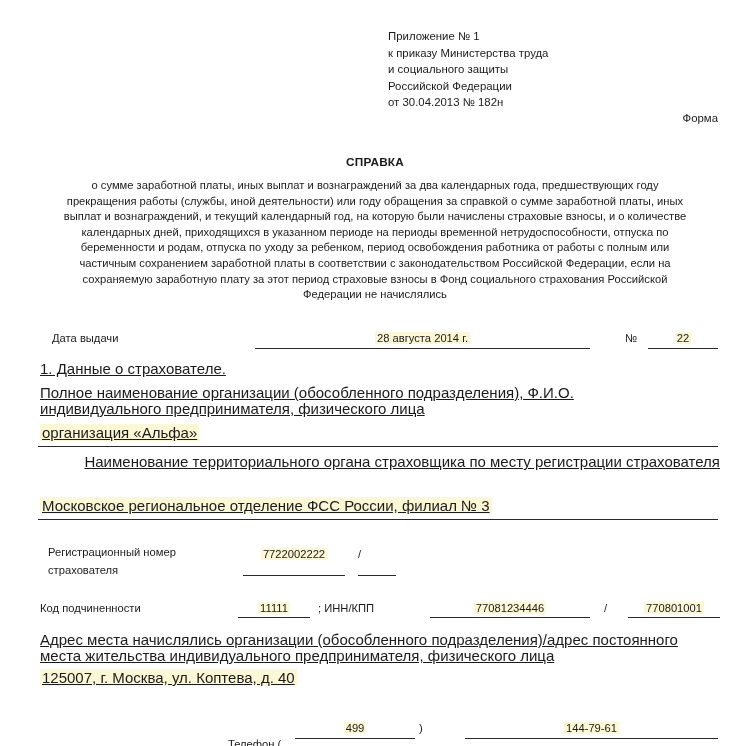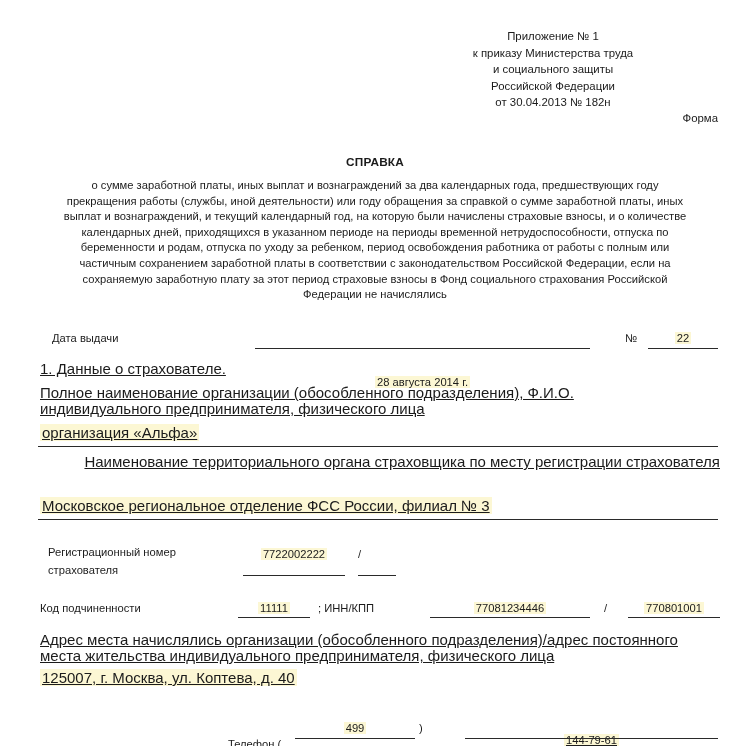--- a/index.html
+++ b/index.html
@@ -22,21 +22,21 @@
     height: 746px;
     box-sizing: border-box;
   }
 
   
   .header-block {
     position: absolute;
     top: 28px;
     right: 32px;
     width: 330px;
-    text-align: center;
+    text-align: left;
     line-height: 16.5px;
     font-size: 11.4px;
   }
   .header-block .hdr-line {
     display: block;
     white-space: nowrap;
   }
   .header-form {
     position: absolute;
     top: 112px;
@@ -120,21 +120,21 @@
   </div>
 
   <div class="header-form">Форма</div>
 
   <div class="doc-title">СПРАВКА</div>
 
   <div class="intro">о сумме заработной платы, иных выплат и вознаграждений за два календарных года, предшествующих году прекращения работы (службы, иной деятельности) или году обращения за справкой о сумме заработной платы, иных выплат и вознаграждений, и текущий календарный год, на которую были начислены страховые взносы, и о количестве календарных дней, приходящихся в указанном периоде на периоды временной нетрудоспособности, отпуска по беременности и родам, отпуска по уходу за ребенком, период освобождения работника от работы с полным или частичным сохранением заработной платы в соответствии с законодательством Российской Федерации, если на сохраняемую заработную плату за этот период страховые взносы в Фонд социального страхования Российской Федерации не начислялись</div>
 
   <div class="row" style="top:331px;">
     <span class="lbl" style="left:52px; top:0;">Дата выдачи</span>
-    <span class="val" style="left:255px; top:0; width:335px;margin-top:44px;"><span class="hl">28 августа 2014 г.</span></span>
+    <span class="val" style="left:255px; top:0; width:335px;"><span class="hl">28 августа 2014 г.</span></span>
     <span class="rule" style="left:255px; top:17px; width:335px;"></span>
     <span class="lbl" style="left:625px; top:0;">№</span>
     <span class="val" style="left:648px; top:0; width:70px;"><span class="hl">22</span></span>
     <span class="rule" style="left:648px; top:17px; width:70px;"></span>
   </div>
 
   <div class="para" style="top:361px; left:40px; width:400px;">1. Данные о страхователе.</div>
 
   <div class="para" style="top:385px; left:40px; width:570px;">Полное наименование организации (обособленного подразделения), Ф.И.О. индивидуального предпринимателя, физического лица</div>
 
@@ -170,17 +170,17 @@
 
   <div class="para" style="top:632px; left:40px; width:640px;">Адрес места начислялись организации (обособленного подразделения)/адрес постоянного места жительства индивидуального предпринимателя, физического лица</div>
 
   <div class="para" style="top:670px; left:40px; width:500px;"><span class="hl">125007, г. Москва, ул. Коптева, д. 40</span></div>
 
   <div class="row" style="top:721px;">
     <span class="lbl" style="left:228px; top:16px;">Телефон (</span>
     <span class="val" style="left:295px; top:0; width:120px;"><span class="hl">499</span></span>
     <span class="rule" style="left:295px; top:17px; width:120px;"></span>
     <span class="lbl" style="left:419px; top:0;">)</span>
-    <span class="val" style="left:465px; top:12px; width:253px;text-decoration:underline;"><span class="hl">144-79-61</span></span>
+    <span class="val" style="left:465px; top:0; width:253px;"><span class="hl">144-79-61</span></span>
     <span class="rule" style="left:465px; top:17px; width:253px;"></span>
   </div>
 
 </div>
 
 </body></html>

